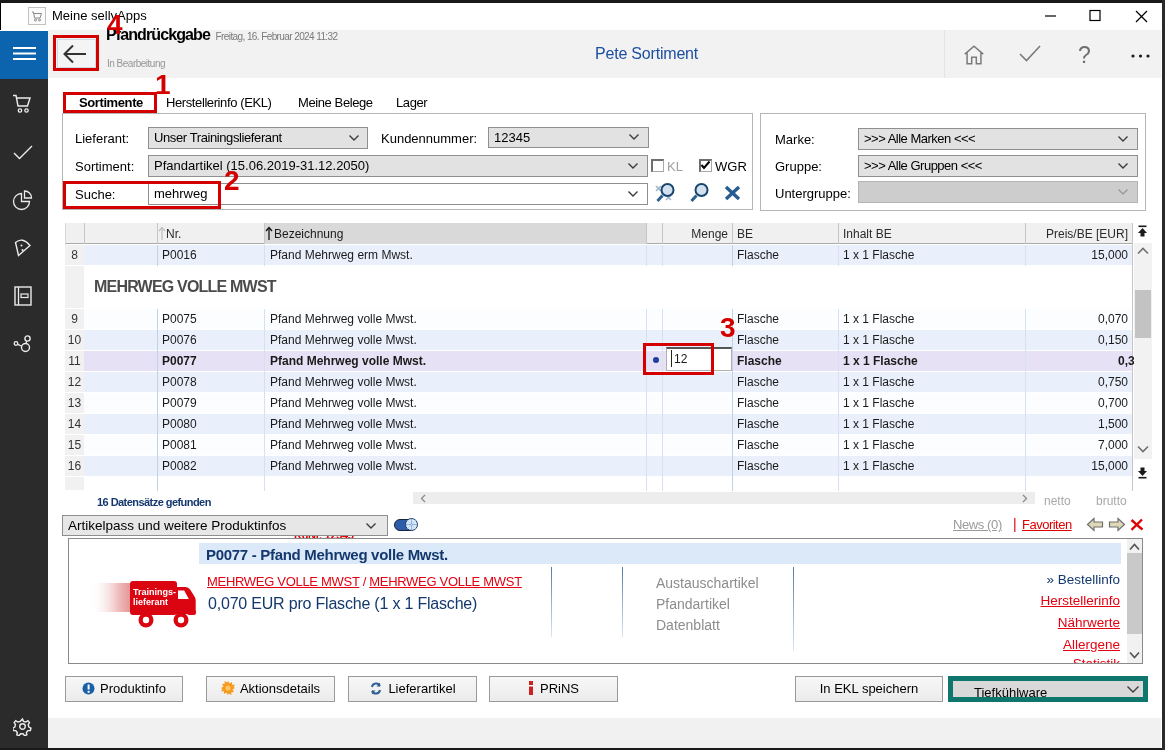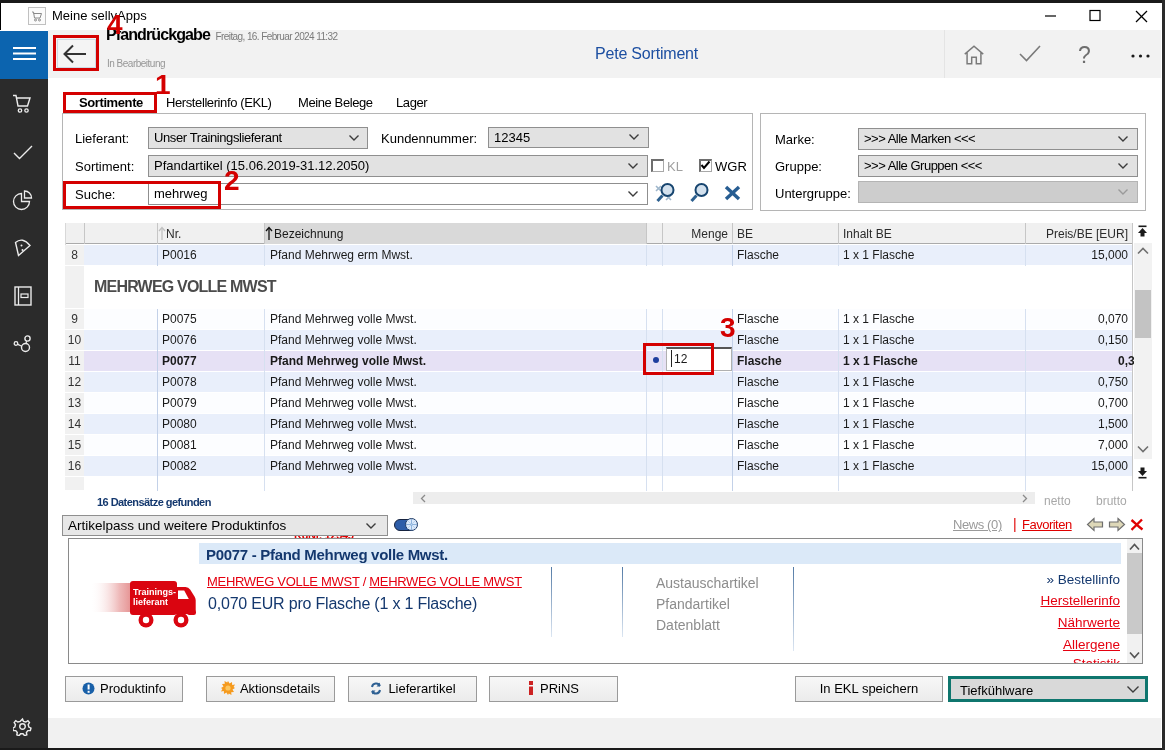--- a/index.html
+++ b/index.html
@@ -405,21 +405,21 @@
       <path d="M11 8 A4.2 4.2 0 0 1 3 9" fill="none" stroke="#2e6093" stroke-width="2"></path>
       <path d="M11 0.5 L11 4.5 L7.5 4.5 z" fill="#2e6093"></path>
       <path d="M3 12.5 L3 8.5 L6.5 8.5 z" fill="#2e6093"></path>
     </svg>Lieferartikel</div>
 <div class="btn" style="left:489px;top:676px;width:129px;">
 <svg style="vertical-align:-2px;margin-right:6px;" width="6" height="14" viewBox="0 0 6 14">
       <rect x="1" y="0" width="4" height="4" fill="#c22"></rect>
       <rect x="1" y="5.5" width="4" height="8.5" fill="#c22"></rect>
     </svg>PRiNS</div>
 <div class="btn" style="left:795px;top:676px;width:148px;">In EKL speichern</div>
-<div class="abs" style="left:948px;top:676px;width:200px;height:26px;background:#d9d9d9;border:3px solid #0f766e;font-size:13px;line-height:24px;padding-left:9px;">Tiefkühlware</div>
+<div class="abs" style="left:948px;top:676px;width:200px;height:26px;background:#d9d9d9;border:5px solid #0f766e;font-size:13px;line-height:24px;padding-left:21px;">Tiefkühlware</div>
 <svg class="abs" style="left:1127px;top:686px;" width="12" height="7" viewBox="0 0 12 7">
     <polyline points="0.5,0.5 6,6 11.5,0.5" fill="none" stroke="#3c3c3c" stroke-width="1.4"></polyline>
   </svg>
 
 <div class="abs" style="left:48px;top:718px;width:1113px;height:30px;background:#f1f1f1;"></div>
 <div class="abs" style="left:0;top:748px;width:1165px;height:2px;background:#1a1a1a;"></div>
 <div class="abs" style="left:1162px;top:0;width:3px;height:750px;background:#2a2a2a;"></div>
 
 <div class="red-rect" style="left:53px;top:35px;width:46px;height:36px;"></div>
 <div class="red-num" style="left:107px;top:11px;">4</div>

